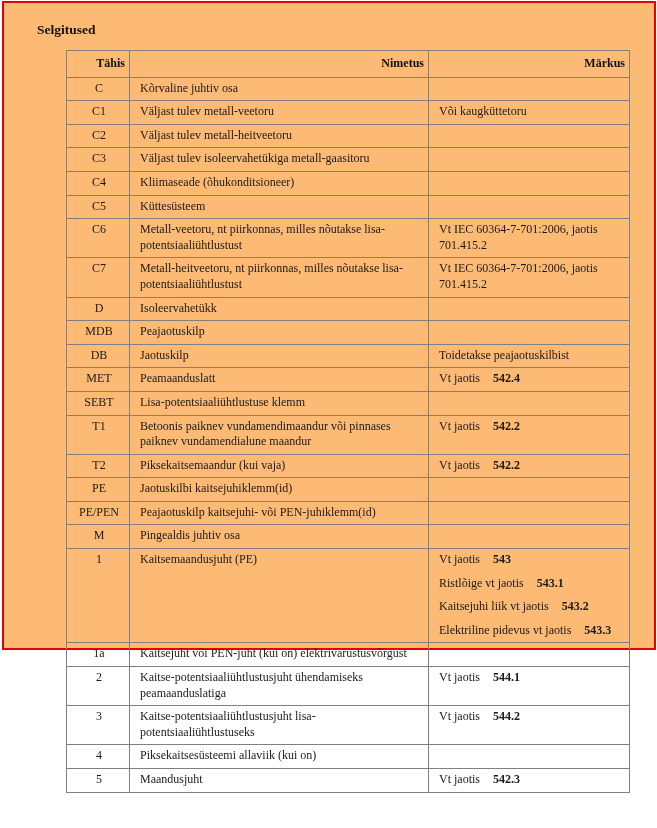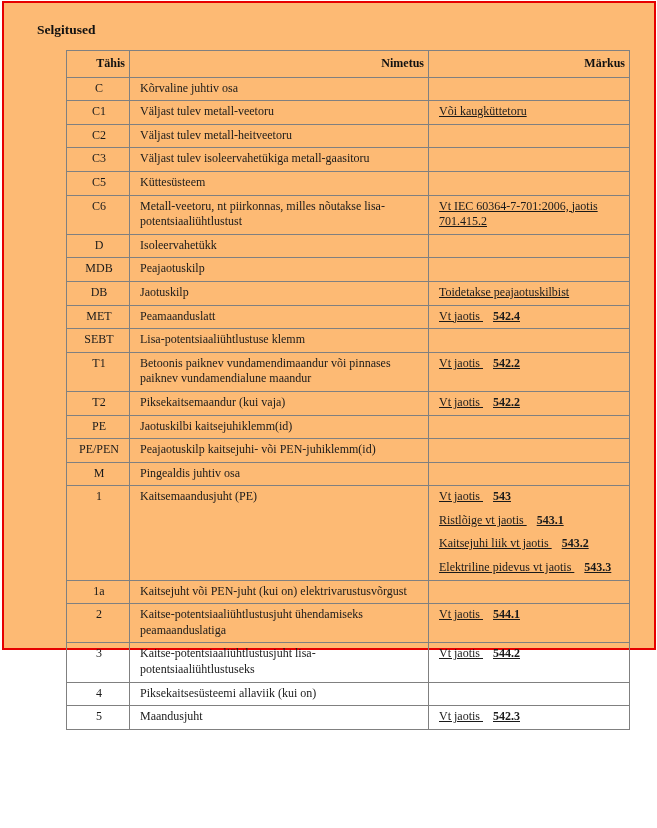--- a/index.html
+++ b/index.html
@@ -54,21 +54,20 @@
     padding: 5px 4px;
     color: #111111;
   }
   td.sym {
     text-align: center;
     padding-left: 4px;
     padding-right: 4px;
   }
   td.remark p {
     margin: 0;
-    text-decoration: underline;
   }
   td.remark p + p {
     margin-top: 8px;
   }
   td.remark b, td.remark strong {
     font-weight: bold;
     padding-left: 10px;
   }
   col.c-sym    { width: 63px; }
   col.c-name   { width: 299px; }
@@ -110,27 +109,39 @@
           <td class="sym">C2</td>
           <td class="name">Väljast tulev metall-heitveetoru</td>
           <td class="remark"></td>
         </tr>
         <tr>
           <td class="sym">C3</td>
           <td class="name">Väljast tulev isoleervahetükiga metall-gaasitoru</td>
           <td class="remark"></td>
         </tr>
         <tr>
+          <td class="sym">C4</td>
+          <td class="name">Kliimaseade (õhukonditsioneer)</td>
+          <td class="remark"></td>
+        </tr>
+        <tr>
           <td class="sym">C5</td>
           <td class="name">Küttesüsteem</td>
           <td class="remark"></td>
         </tr>
         <tr>
           <td class="sym">C6</td>
           <td class="name">Metall-veetoru, nt piirkonnas, milles nõutakse lisa-potentsiaaliühtlustust</td>
+          <td class="remark">
+            <p><span>Vt IEC 60364-7-701:2006, jaotis 701.415.2</span></p>
+          </td>
+        </tr>
+        <tr>
+          <td class="sym">C7</td>
+          <td class="name">Metall-heitveetoru, nt piirkonnas, milles nõutakse lisa-potentsiaaliühtlustust</td>
           <td class="remark">
             <p><span>Vt IEC 60364-7-701:2006, jaotis 701.415.2</span></p>
           </td>
         </tr>
         <tr>
           <td class="sym">D</td>
           <td class="name">Isoleervahetükk</td>
           <td class="remark"></td>
         </tr>
         <tr>

